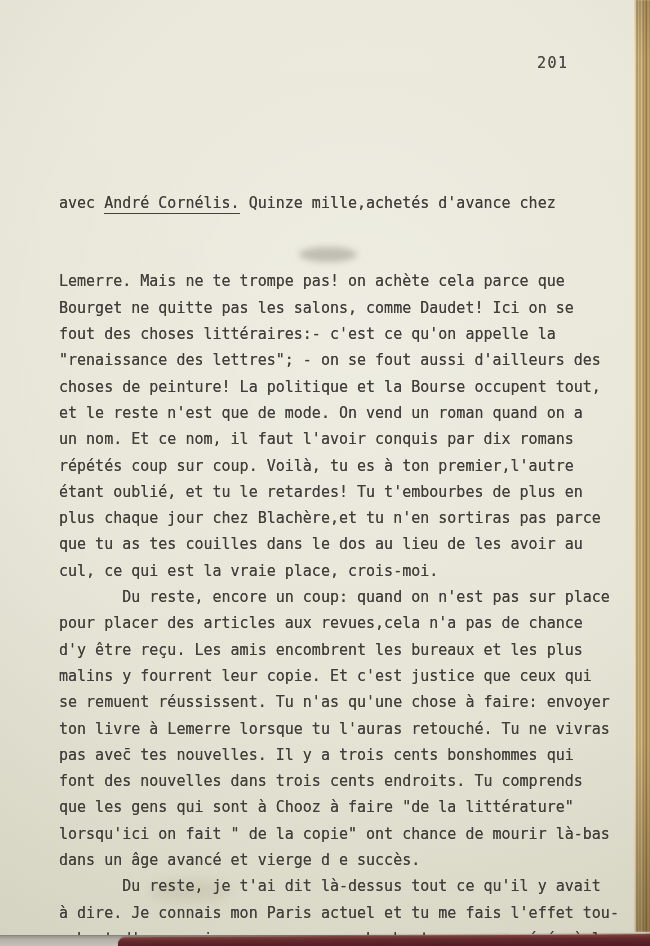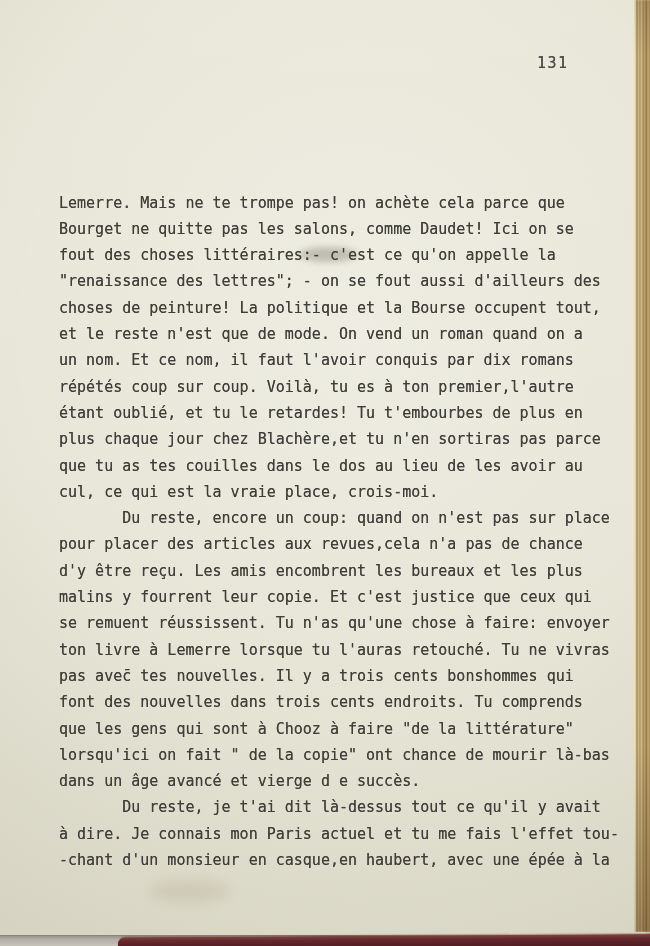--- a/index.html
+++ b/index.html
@@ -73,26 +73,27 @@
     position:absolute;left:150px;top:880px;width:80px;height:22px;
     background:rgba(150,140,110,0.18);border-radius:50%;filter:blur(6px);
   }
 </style>
 </head>
 <body>
 
 <div class="screen">
 
   <div class="page-sheet">
-    <div class="page-number">131</div>
+    <div class="page-number">201</div>
 
     <div class="smudge"></div>
     <div class="stain"></div>
 
     <div class="textblock">
+      <div class="tline"><span>avec </span><span class="ul">André Cornélis.</span><span> Quinze mille,achetés d'avance chez</span></div>
       <div><div class="tline">Lemerre. Mais ne te trompe pas! on achète cela parce que</div><div class="tline">Bourget ne quitte pas les salons, comme Daudet! Ici on se</div><div class="tline">fout des choses littéraires:- c'est ce qu'on appelle la</div><div class="tline">"renaissance des lettres"; - on se fout aussi d'ailleurs des</div><div class="tline">choses de peinture! La politique et la Bourse occupent tout,</div><div class="tline">et le reste n'est que de mode. On vend un roman quand on a</div><div class="tline">un nom. Et ce nom, il faut l'avoir conquis par dix romans</div><div class="tline">répétés coup sur coup. Voilà, tu es à ton premier,l'autre</div><div class="tline">étant oublié, et tu le retardes! Tu t'embourbes de plus en</div><div class="tline">plus chaque jour chez Blachère,et tu n'en sortiras pas parce</div><div class="tline">que tu as tes couilles dans le dos au lieu de les avoir au</div><div class="tline">cul, ce qui est la vraie place, crois-moi.</div><div class="tline">       Du reste, encore un coup: quand on n'est pas sur place</div><div class="tline">pour placer des articles aux revues,cela n'a pas de chance</div><div class="tline">d'y être reçu. Les amis encombrent les bureaux et les plus</div><div class="tline">malins y fourrent leur copie. Et c'est justice que ceux qui</div><div class="tline">se remuent réussissent. Tu n'as qu'une chose à faire: envoyer</div><div class="tline">ton livre à Lemerre lorsque tu l'auras retouché. Tu ne vivras</div><div class="tline">pas avec̄ tes nouvelles. Il y a trois cents bonshommes qui</div><div class="tline">font des nouvelles dans trois cents endroits. Tu comprends</div><div class="tline">que les gens qui sont à Chooz à faire "de la littérature"</div><div class="tline">lorsqu'ici on fait " de la copie" ont chance de mourir là-bas</div><div class="tline">dans un âge avancé et vierge d e succès.</div><div class="tline">       Du reste, je t'ai dit là-dessus tout ce qu'il y avait</div><div class="tline">à dire. Je connais mon Paris actuel et tu me fais l'effet tou-</div><div class="tline">-chant d'un monsieur en casque,en haubert, avec une épée à la</div></div>
     </div>
   </div>
 
   <div class="book-edge"></div>
   <div class="under-strip"></div>
   <div class="cover-band"></div>
 
 </div>
 

